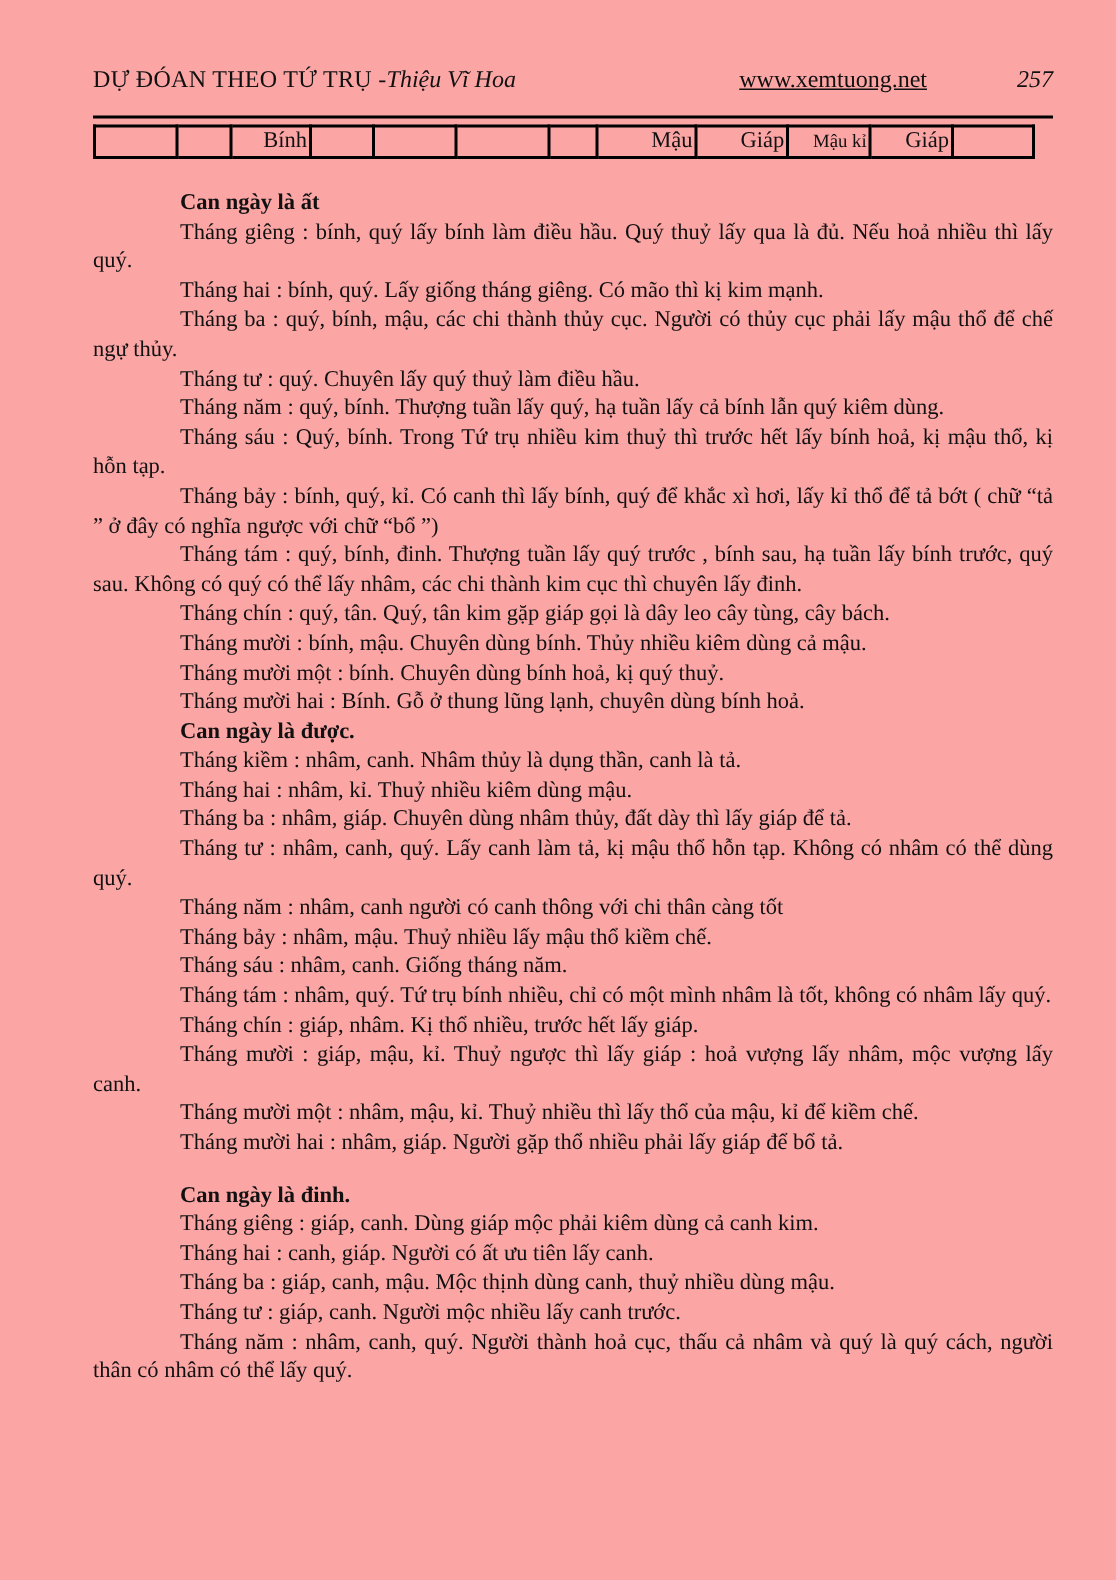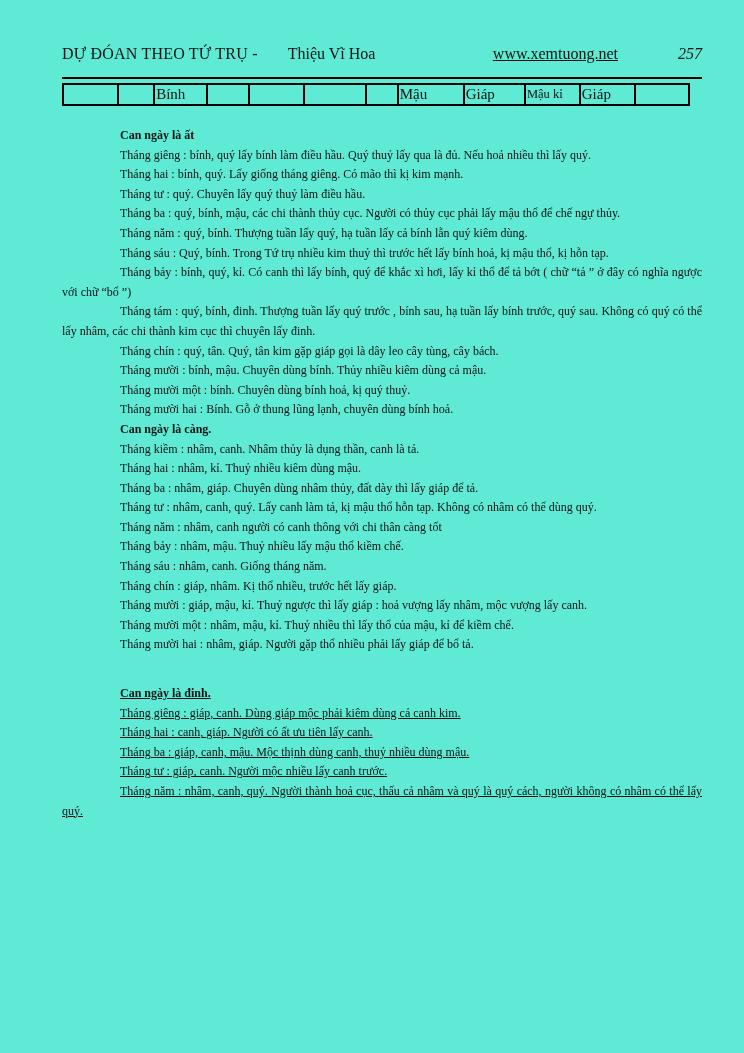--- a/index.html
+++ b/index.html
@@ -1,84 +1,84 @@
 <!DOCTYPE html>
 <html><head>
 <meta charset="utf-8">
 <style>
   html,body{margin:0;padding:0;background:#e8e8e8;}
   .page{
     position:relative;
     width:744px;height:1053px;
-    background:#5eead4;
+    background:#fca5a5;
     color:#111;
     font-family:"Liberation Serif","DejaVu Serif",serif;
     overflow:hidden;
     box-sizing:border-box;
   }
   .inner{
     position:absolute;
     left:62px;right:42px;top:0;
   }
   
   .header{
     margin-top:44px;
     display:flex;
     align-items:baseline;
     font-size:16px;
     line-height:20px;
     white-space:nowrap;
   }
   .book-title{letter-spacing:0.2px;}
-  .author{margin-left:30px;}
+  .author{font-style:italic;}
   .hspacer{flex:1;}
   .website{text-decoration:underline;}
   .pagenum{margin-left:60px;font-style:italic;}
   
   .rule{
     margin-top:13px;
     border-top:2px solid #000;
     height:0;
   }
   
   table.pillars{
     margin-top:4px;
     width:628px;
     border-collapse:collapse;
     table-layout:fixed;
   }
   table.pillars td{
     border:2px solid #000;
     height:19px;
-    text-align:left;
+    text-align:right;
     vertical-align:middle;
     font-size:15px;
     padding:0 1px;
     overflow:hidden;
   }
   table.pillars td:nth-child(1){width:8.8%;}
   table.pillars td:nth-child(2){width:5.6%;}
   table.pillars td:nth-child(3){width:8.4%;}
   table.pillars td:nth-child(4){width:6.7%;}
   table.pillars td:nth-child(5){width:8.8%;}
   table.pillars td:nth-child(6){width:9.9%;}
   table.pillars td:nth-child(7){width:4.9%;}
   table.pillars td:nth-child(8){width:10.7%;}
   table.pillars td:nth-child(9){width:9.9%;}
   table.pillars td:nth-child(10){width:8.8%;font-size:12.5px;}
   table.pillars td:nth-child(11){width:8.8%;}
   table.pillars td:nth-child(12){width:8.7%;}
   
   .content{
     margin-top:20px;
-    font-size:12px;
+    font-size:15px;
     line-height:19.6px;
   }
   .section{margin:0;}
-  .section:nth-of-type(3){margin-top:29px;text-decoration:underline;}
+  .section:nth-of-type(3){margin-top:15px;}
   .heading{
     font-weight:bold;
     text-indent:58px;
   }
   p.para{
     margin:0;
     text-align:justify;
     text-indent:58px;
   }
 </style>
@@ -115,49 +115,50 @@
             <td></td>
           </tr>
       </tbody>
     </table>
 
     <div class="content" id="content">
         <div class="section">
           <div class="heading">Can ngày là ất</div>
           <p class="para">Tháng giêng : bính, quý lấy bính làm điều hầu. Quý thuỷ lấy qua là đủ. Nếu hoả nhiều thì lấy quý.</p>
           <p class="para">Tháng hai : bính, quý. Lấy giống tháng giêng. Có mão thì kị kim mạnh.</p>
+          <p class="para">Tháng ba : quý, bính, mậu, các chi thành thủy cục. Người có thủy cục phải lấy mậu thổ để chế ngự thủy.</p>
           <p class="para">Tháng tư : quý. Chuyên lấy quý thuỷ làm điều hầu.</p>
-          <p class="para">Tháng ba : quý, bính, mậu, các chi thành thủy cục. Người có thủy cục phải lấy mậu thổ để chế ngự thủy.</p>
           <p class="para">Tháng năm : quý, bính. Thượng tuần lấy quý, hạ tuần lấy cả bính lẫn quý kiêm dùng.</p>
           <p class="para">Tháng sáu : Quý, bính. Trong Tứ trụ nhiều kim thuỷ thì trước hết lấy bính hoả, kị mậu thổ, kị hỗn tạp.</p>
           <p class="para">Tháng bảy : bính, quý, kỉ. Có canh thì lấy bính, quý để khắc xì hơi, lấy kỉ thổ để tả bớt ( chữ “tả ” ở đây có nghĩa ngược với chữ “bổ ”)</p>
           <p class="para">Tháng tám : quý, bính, đinh. Thượng tuần lấy quý trước , bính sau, hạ tuần lấy bính trước, quý sau. Không có quý có thể lấy nhâm, các chi thành kim cục thì chuyên lấy đinh.</p>
           <p class="para">Tháng chín : quý, tân. Quý, tân kim gặp giáp gọi là dây leo cây tùng, cây bách.</p>
           <p class="para">Tháng mười : bính, mậu. Chuyên dùng bính. Thủy nhiều kiêm dùng cả mậu.</p>
           <p class="para">Tháng mười một : bính. Chuyên dùng bính hoả, kị quý thuỷ.</p>
           <p class="para">Tháng mười hai : Bính. Gỗ ở thung lũng lạnh, chuyên dùng bính hoả.</p>
         </div>
         <div class="section">
-          <div class="heading">Can ngày là càng.</div>
+          <div class="heading">Can ngày là được.</div>
           <p class="para">Tháng kiềm : nhâm, canh. Nhâm thủy là dụng thần, canh là tả.</p>
           <p class="para">Tháng hai : nhâm, kỉ. Thuỷ nhiều kiêm dùng mậu.</p>
           <p class="para">Tháng ba : nhâm, giáp. Chuyên dùng nhâm thủy, đất dày thì lấy giáp để tả.</p>
           <p class="para">Tháng tư : nhâm, canh, quý. Lấy canh làm tả, kị mậu thổ hỗn tạp. Không có nhâm  có thể  dùng quý.</p>
           <p class="para">Tháng năm : nhâm, canh người có canh thông với chi thân càng tốt</p>
           <p class="para">Tháng bảy : nhâm, mậu. Thuỷ nhiều lấy mậu thổ kiềm chế.</p>
           <p class="para">Tháng sáu : nhâm, canh. Giống tháng năm.</p>
+          <p class="para">Tháng tám : nhâm, quý. Tứ trụ bính nhiều, chỉ có một mình nhâm là tốt, không có nhâm lấy quý.</p>
           <p class="para">Tháng chín : giáp, nhâm. Kị thổ nhiều, trước hết lấy giáp.</p>
           <p class="para">Tháng mười : giáp, mậu, kỉ. Thuỷ ngược thì lấy giáp : hoả vượng lấy nhâm, mộc vượng lấy canh.</p>
           <p class="para">Tháng mười một : nhâm, mậu, kỉ. Thuỷ nhiều thì lấy thổ của mậu, kỉ để kiềm chế.</p>
           <p class="para">Tháng mười hai : nhâm, giáp. Người gặp thổ nhiều phải lấy giáp để bổ tả.</p>
         </div>
         <div class="section">
           <div class="heading">Can ngày là đinh.</div>
           <p class="para">Tháng giêng : giáp, canh. Dùng giáp mộc phải kiêm dùng cả canh kim.</p>
           <p class="para">Tháng hai : canh, giáp. Người có ất ưu tiên lấy canh.</p>
           <p class="para">Tháng ba : giáp, canh, mậu. Mộc thịnh dùng canh, thuỷ nhiều dùng mậu.</p>
           <p class="para">Tháng tư : giáp, canh. Người mộc nhiều lấy canh trước.</p>
-          <p class="para">Tháng năm : nhâm, canh, quý. Người thành hoả cục, thấu cả nhâm và quý là quý cách, người không có nhâm có thể lấy quý.</p>
+          <p class="para">Tháng năm : nhâm, canh, quý. Người thành hoả cục, thấu cả nhâm và quý là quý cách, người thân có nhâm có thể lấy quý.</p>
         </div>
       </div>
 
   </div>
 </div>
 
 </body></html>

